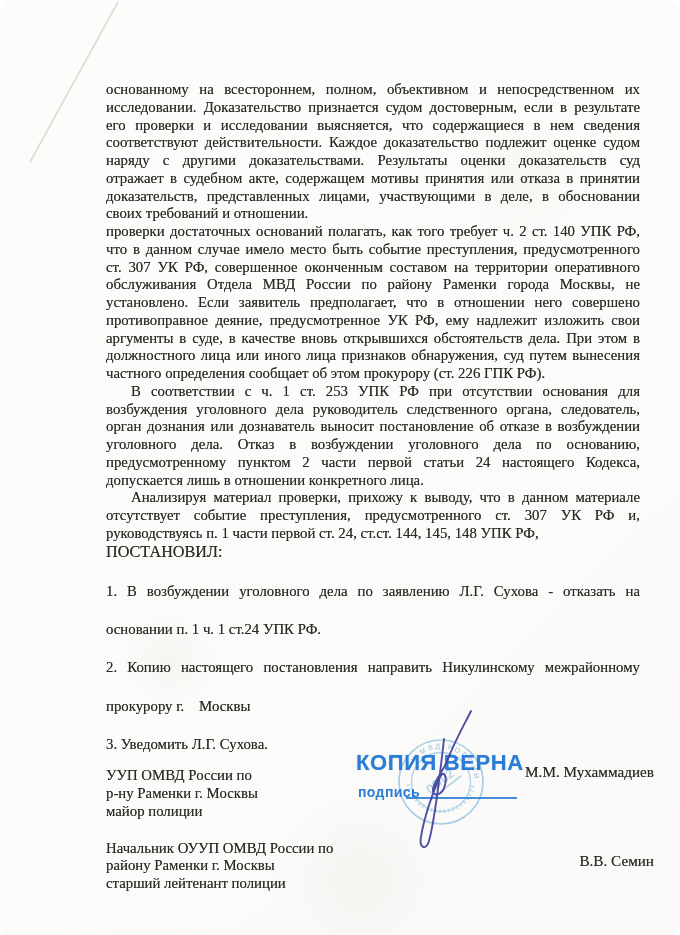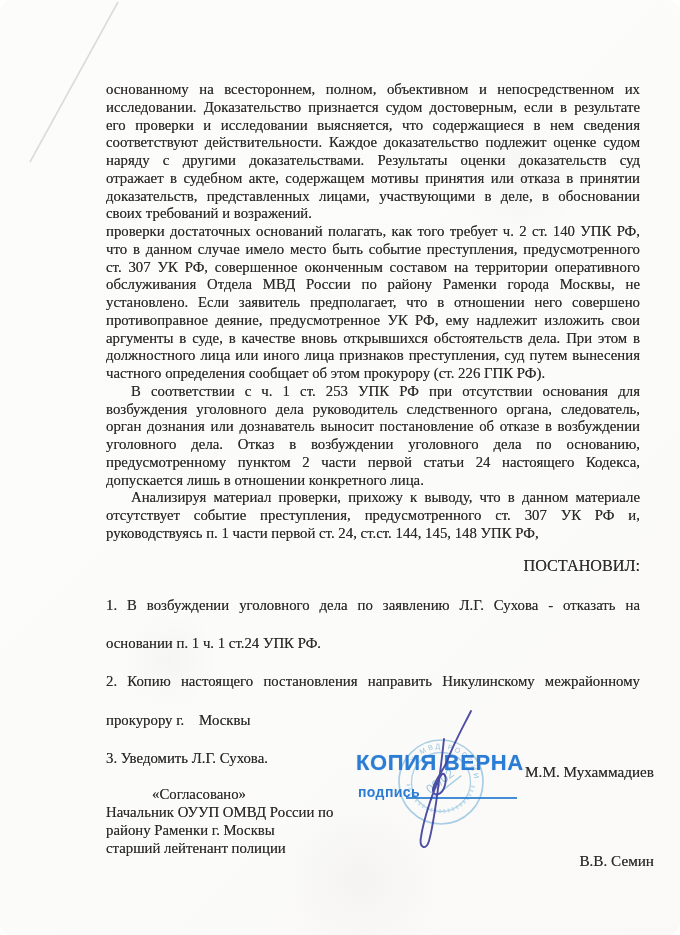--- a/index.html
+++ b/index.html
@@ -37,22 +37,21 @@
     text-align: justify;
     text-align-last: justify;
     white-space: nowrap;
     overflow: hidden;
     height: 17.75px;
   }
   .line.last { text-align-last: left; }
   .line.indent { text-indent: 25px; }
 
   .heading {
-    margin-top: 14px;
-    text-align: right;
+    text-align: left;
     font-size: 16.2px;
     height: 19px;
     line-height: 19px;
   }
   .res-list { margin-top: 16px; }
   .res-list .line { height: 18.4px; line-height: 18.4px; margin-top: 20px; }
 
   .sig-block-1 { margin-top: 14px; }
   .sig-block-2 { margin-top: 19px; }
   .sigline {
@@ -120,31 +119,31 @@
 
     <div>
         <div class="para">
           <div class="line">основанному на всестороннем, полном, объективном и непосредственном их</div>
           <div class="line">исследовании. Доказательство признается судом достоверным, если в результате</div>
           <div class="line">его проверки и исследовании выясняется, что содержащиеся в нем сведения</div>
           <div class="line">соответствуют действительности. Каждое доказательство подлежит оценке судом</div>
           <div class="line">наряду с другими доказательствами. Результаты оценки доказательств суд</div>
           <div class="line">отражает в судебном акте, содержащем мотивы принятия или отказа в принятии</div>
           <div class="line">доказательств, представленных лицами, участвующими в деле, в обосновании</div>
-          <div class="line last">своих требований и возражений.</div>
+          <div class="line last">своих требований и отношении.</div>
         </div>
         <div class="para">
           <div class="line">проверки достаточных оснований полагать, как того требует ч. 2 ст. 140 УПК РФ,</div>
           <div class="line">что в данном случае имело место быть событие преступления, предусмотренного</div>
           <div class="line">ст. 307 УК РФ, совершенное оконченным составом на территории оперативного</div>
           <div class="line">обслуживания Отдела МВД России по району Раменки города Москвы, не</div>
           <div class="line">установлено. Если заявитель предполагает, что в отношении него совершено</div>
           <div class="line">противоправное деяние, предусмотренное УК РФ, ему надлежит изложить свои</div>
           <div class="line">аргументы в суде, в качестве вновь открывшихся обстоятельств дела. При этом в</div>
-          <div class="line">должностного лица или иного лица признаков преступления, суд путем вынесения</div>
+          <div class="line">должностного лица или иного лица признаков обнаружения, суд путем вынесения</div>
           <div class="line last">частного определения сообщает об этом прокурору (ст. 226 ГПК РФ).</div>
         </div>
         <div class="para">
           <div class="line indent">В соответствии с ч. 1 ст. 253 УПК РФ при отсутствии основания для</div>
           <div class="line">возбуждения уголовного дела руководитель следственного органа, следователь,</div>
           <div class="line">орган дознания или дознаватель выносит постановление об отказе в возбуждении</div>
           <div class="line">уголовного дела. Отказ в возбуждении уголовного дела по основанию,</div>
           <div class="line">предусмотренному пунктом 2 части первой статьи 24 настоящего Кодекса,</div>
           <div class="line last">допускается лишь в отношении конкретного лица.</div>
         </div>
@@ -164,23 +163,27 @@
         </div>
         <div class="para item">
           <div class="line">2. Копию настоящего постановления направить Никулинскому межрайонному</div>
           <div class="line last">прокурору г.&nbsp;&nbsp;&nbsp;&nbsp;Москвы</div>
         </div>
         <div class="para item">
           <div class="line last">3. Уведомить Л.Г. Сухова.</div>
         </div>
       </div>
 
+    <div class="sig-block-1">
+        <div class="sigline">УУП ОМВД России по</div>
+        <div class="sigline">р-ну Раменки г. Москвы</div>
+        <div class="sigline last">майор полиции</div>
+      </div>
 
     <div class="sig-block-2">
-      <div class="approval">«Согласовано»</div>
       <div>
           <div class="sigline">Начальник ОУУП ОМВД России по</div>
           <div class="sigline">району Раменки г. Москвы</div>
           <div class="sigline last">старший лейтенант полиции</div>
         </div>
     </div>
 
   </div>
 
   <div class="sig-name first">М.М. Мухаммадиев</div>

